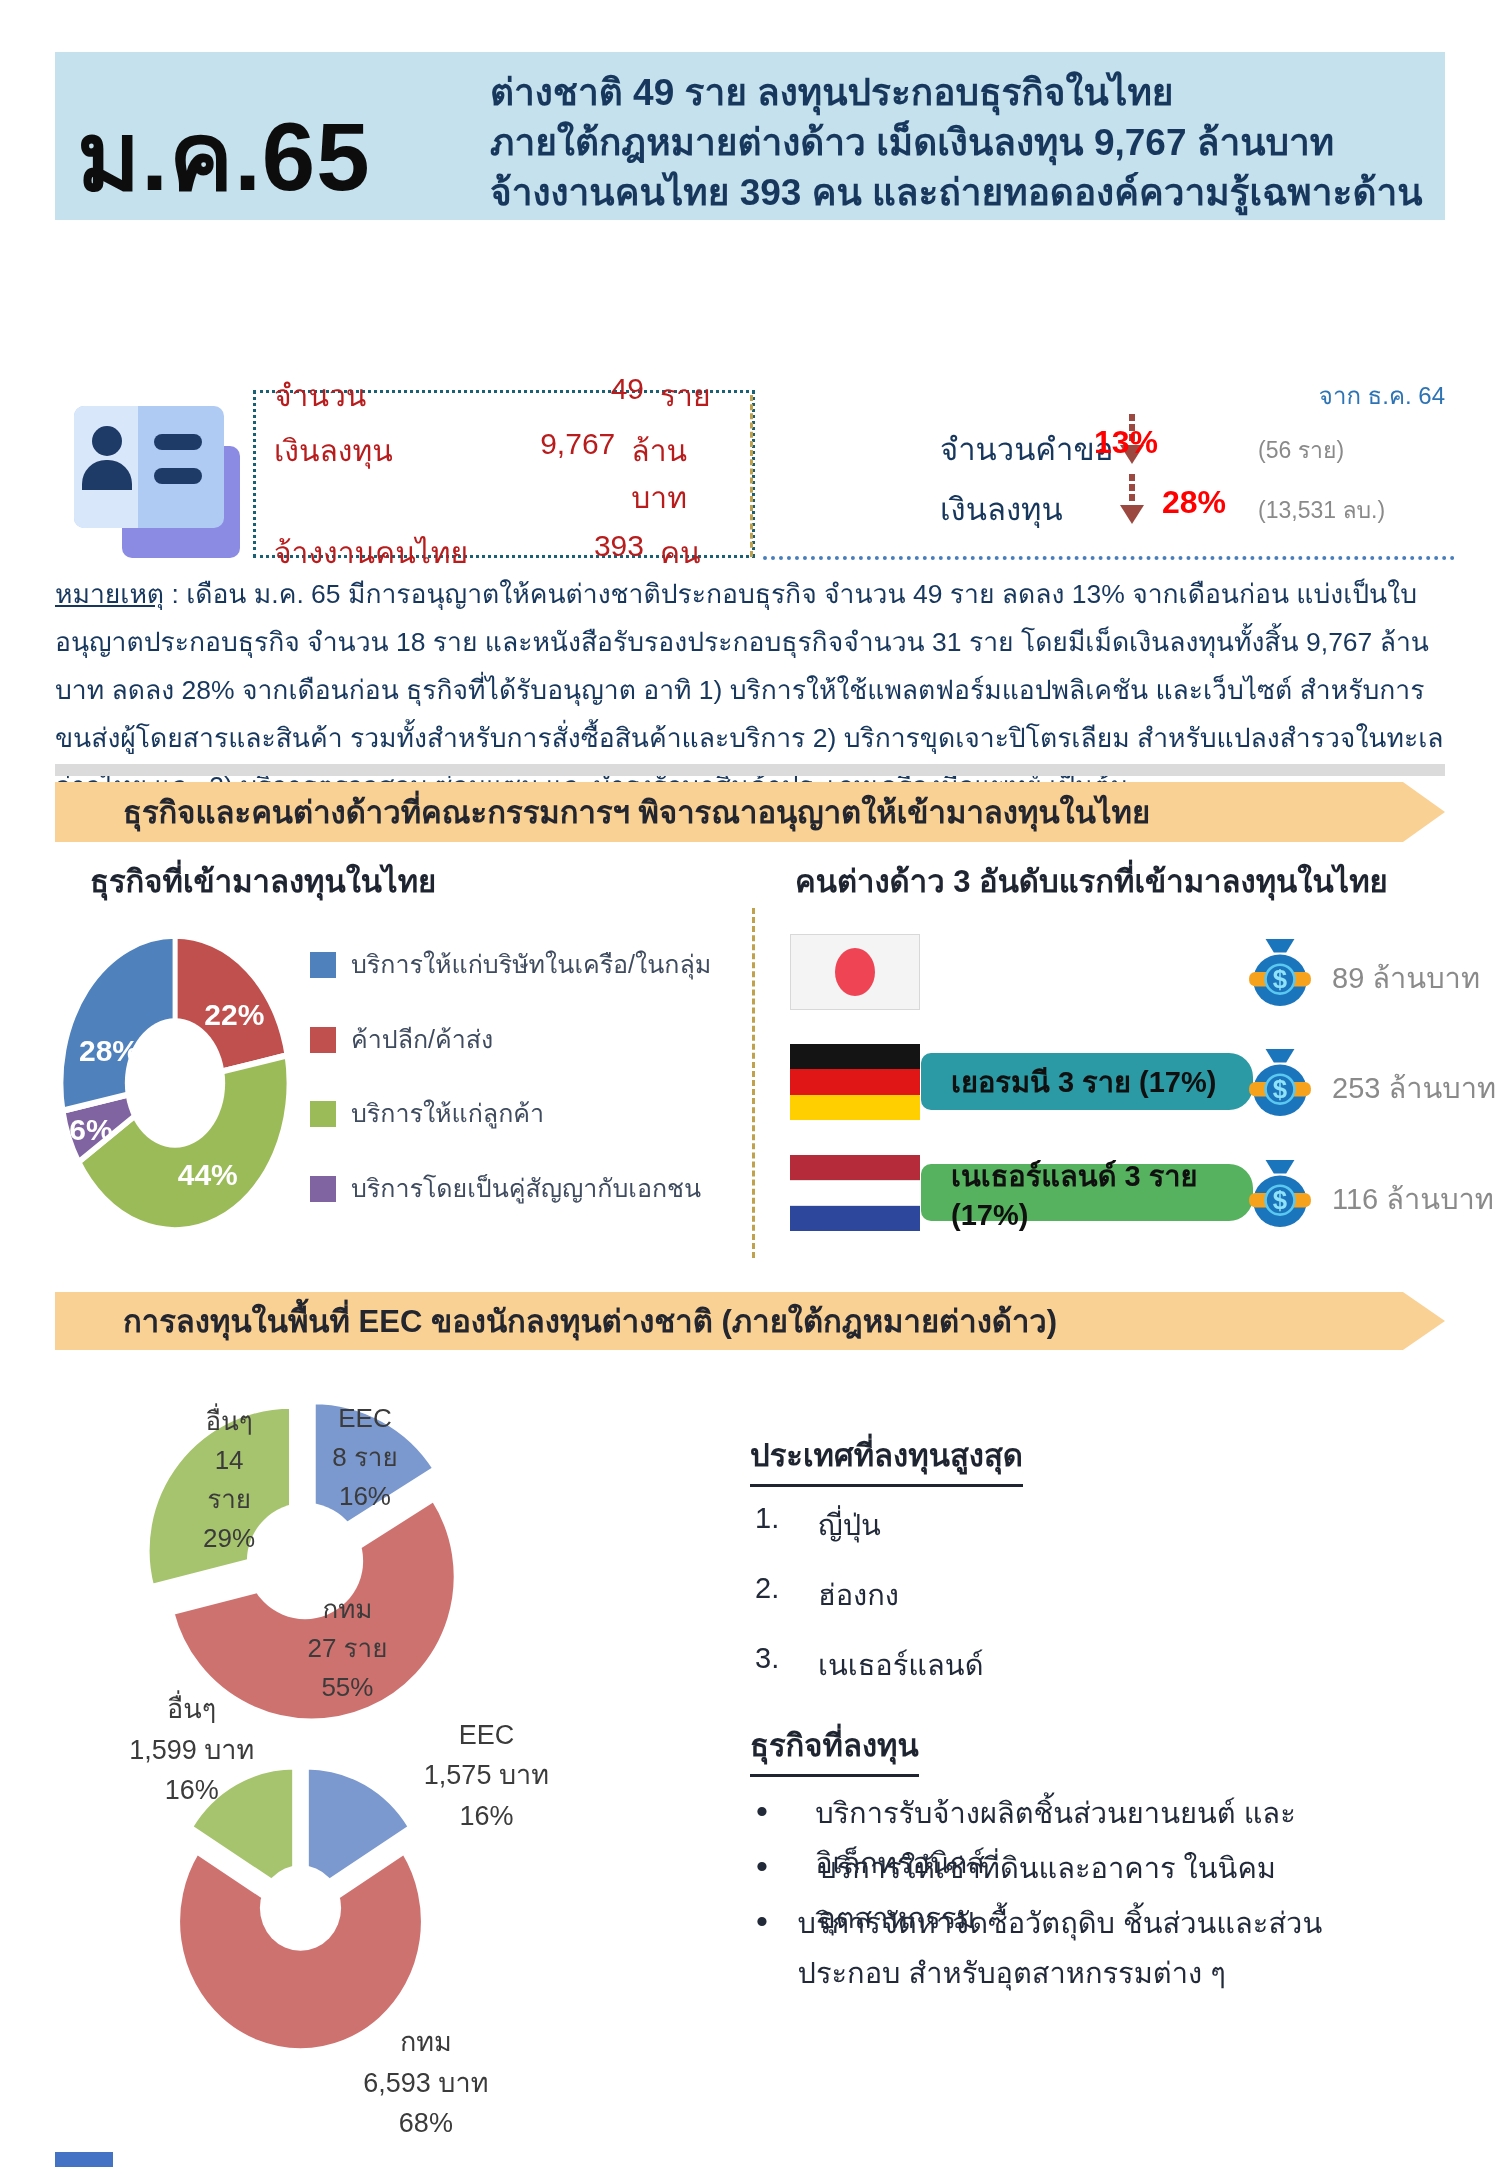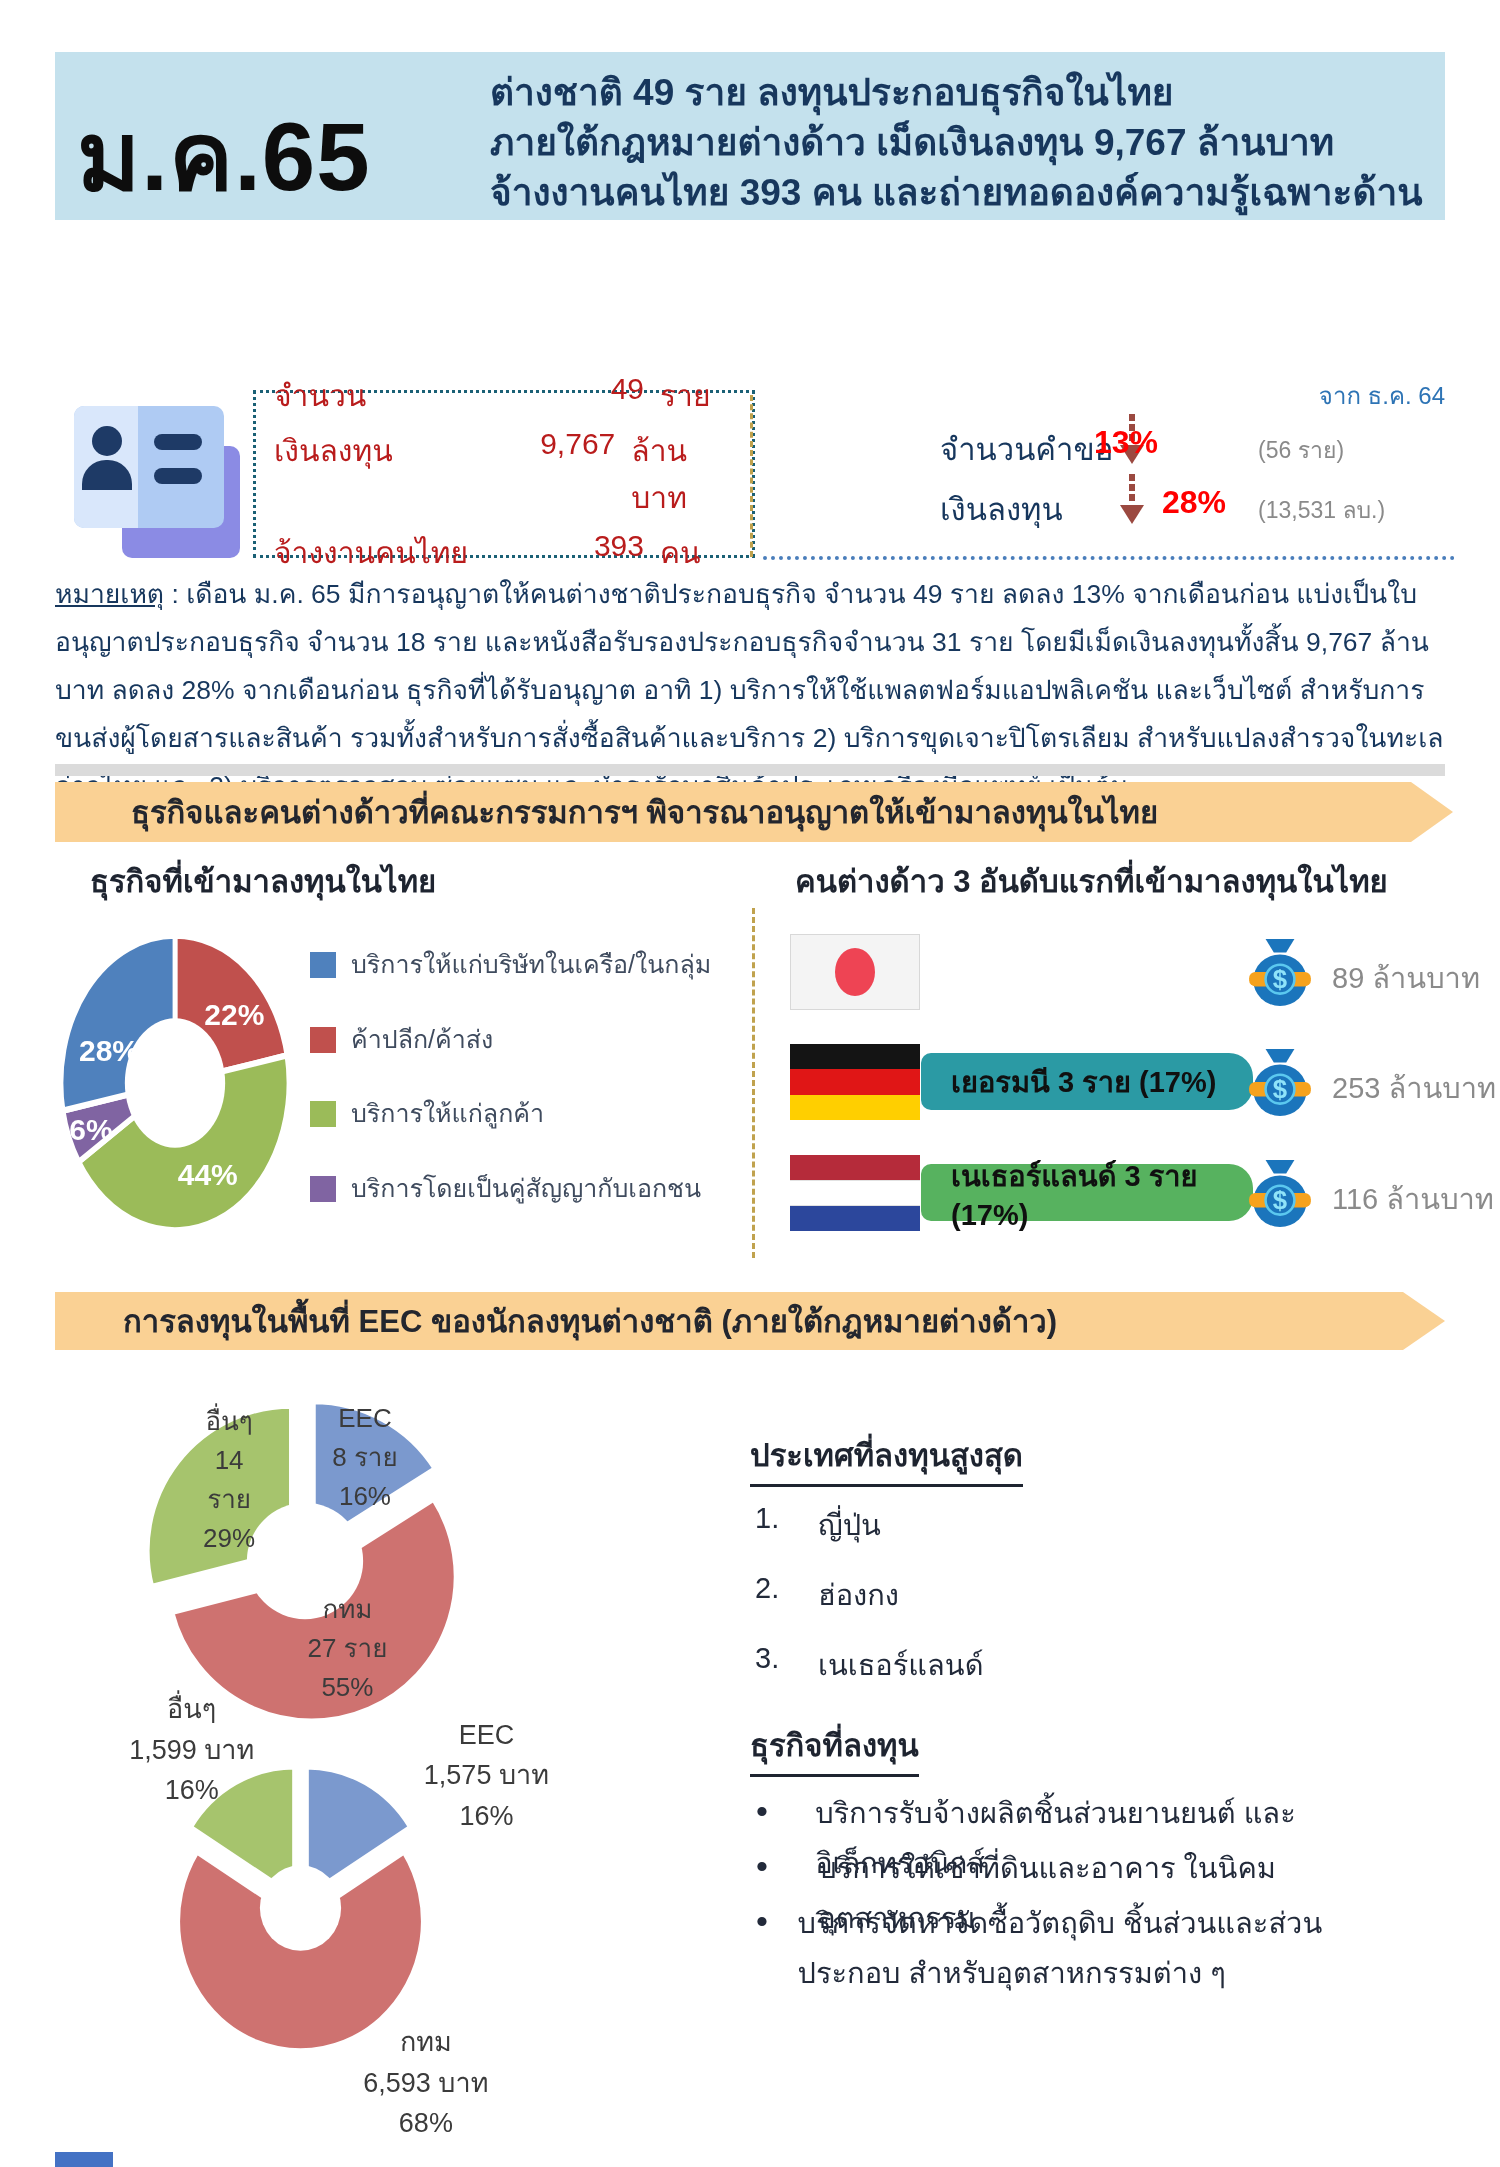--- a/index.html
+++ b/index.html
@@ -146,21 +146,21 @@
   </svg>
   <div class="cmp-pct abs" style="left:1162px;top:484px;">28%</div>
   <div class="cmp-prev abs" style="left:1258px;top:492px;">(13,531 ลบ.)</div>
 
   <div class="hdots abs"></div>
 
   <p class="note abs"><span class="note-label">หมายเหตุ</span><span> : เดือน ม.ค. 65 มีการอนุญาตให้คนต่างชาติประกอบธุรกิจ จำนวน 49 ราย ลดลง 13% จากเดือนก่อน แบ่งเป็นใบอนุญาตประกอบธุรกิจ จำนวน 18 ราย และหนังสือรับรองประกอบธุรกิจจำนวน 31 ราย โดยมีเม็ดเงินลงทุนทั้งสิ้น 9,767 ล้านบาท ลดลง 28% จากเดือนก่อน ธุรกิจที่ได้รับอนุญาต อาทิ 1) บริการให้ใช้แพลตฟอร์มแอปพลิเคชัน และเว็บไซต์ สำหรับการขนส่งผู้โดยสารและสินค้า รวมทั้งสำหรับการสั่งซื้อสินค้าและบริการ 2) บริการขุดเจาะปิโตรเลียม สำหรับแปลงสำรวจในทะเลอ่าวไทย และ 3) บริการตรวจสอบ ซ่อมแซม และบำรุงรักษาสินค้าประเภทเครื่องมือแพทย์ เป็นต้น</span></p>
 
   <div class="gray-divider abs"></div>
 
-  <div class="banner abs" style="top:782px;padding-left:8px;">
+  <div class="banner abs" style="top:782px;">
     <span>ธุรกิจและคนต่างด้าวที่คณะกรรมการฯ พิจารณาอนุญาตให้เข้ามาลงทุนในไทย</span>
   </div>
 
   <div class="sub-heading abs" style="left:90px;top:856px;">ธุรกิจที่เข้ามาลงทุนในไทย</div>
   <div class="sub-heading abs" style="left:795px;top:856px;">คนต่างด้าว 3 อันดับแรกที่เข้ามาลงทุนในไทย</div>
 
   <div class="vdash abs" style="left:752px;top:908px;height:350px;"></div>
 
   <div class="donut abs" style="left:55px;top:928px;width:240px;height:310px;">
       <svg viewBox="0 0 200 200" preserveAspectRatio="none" style="position:absolute;inset:0;width:100%;height:100%;overflow:visible">

